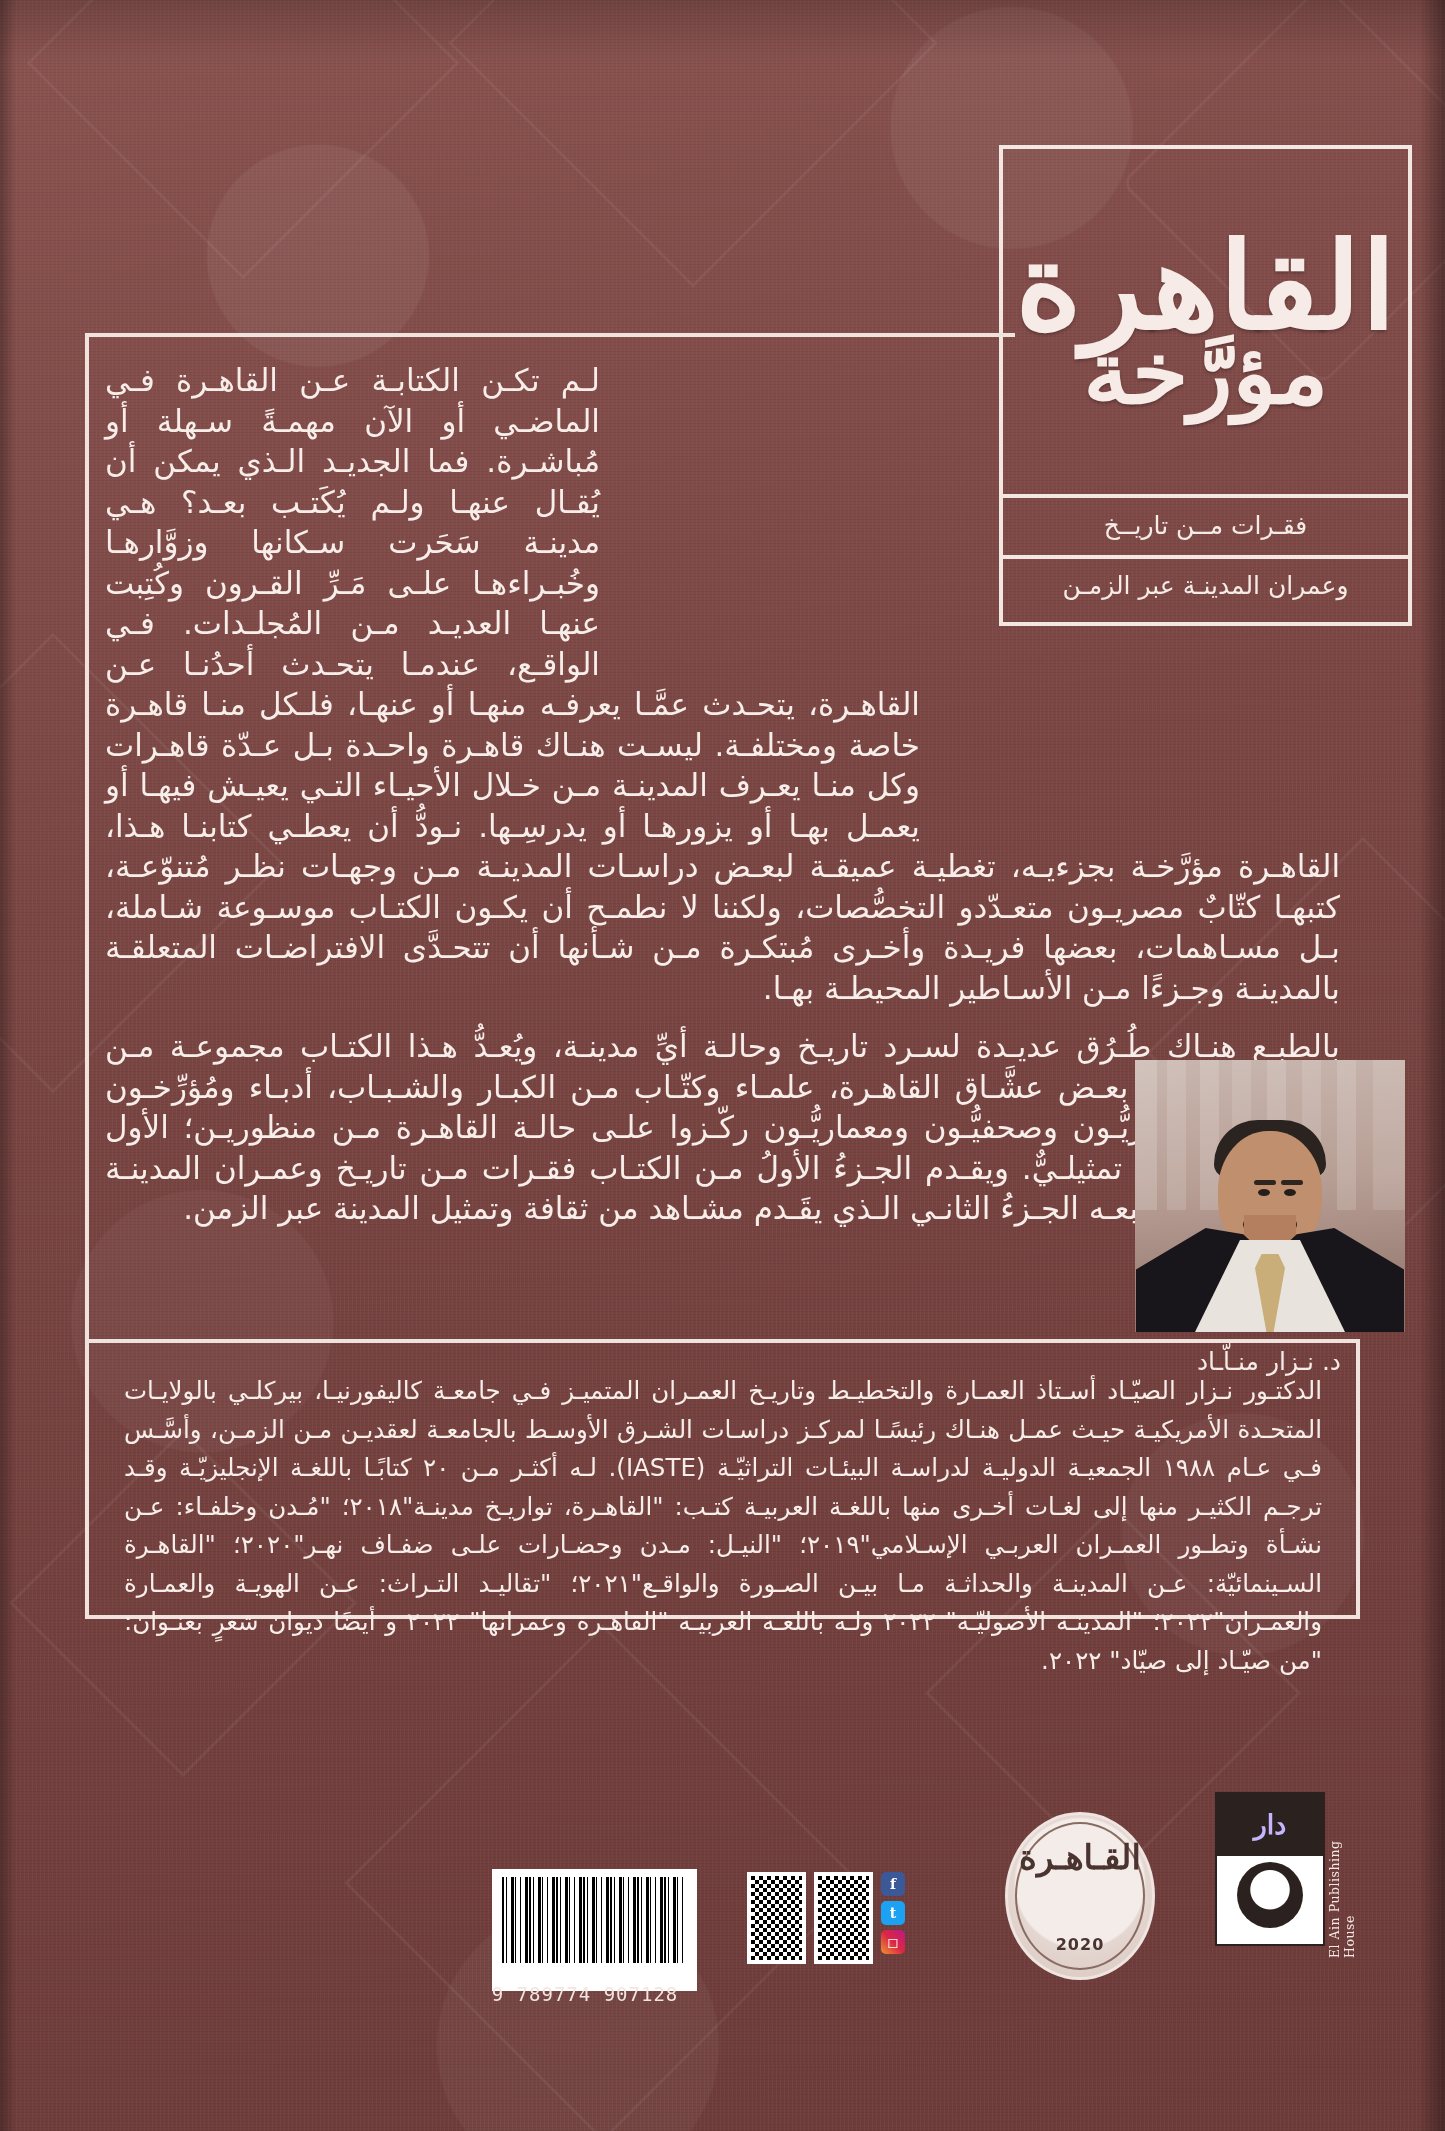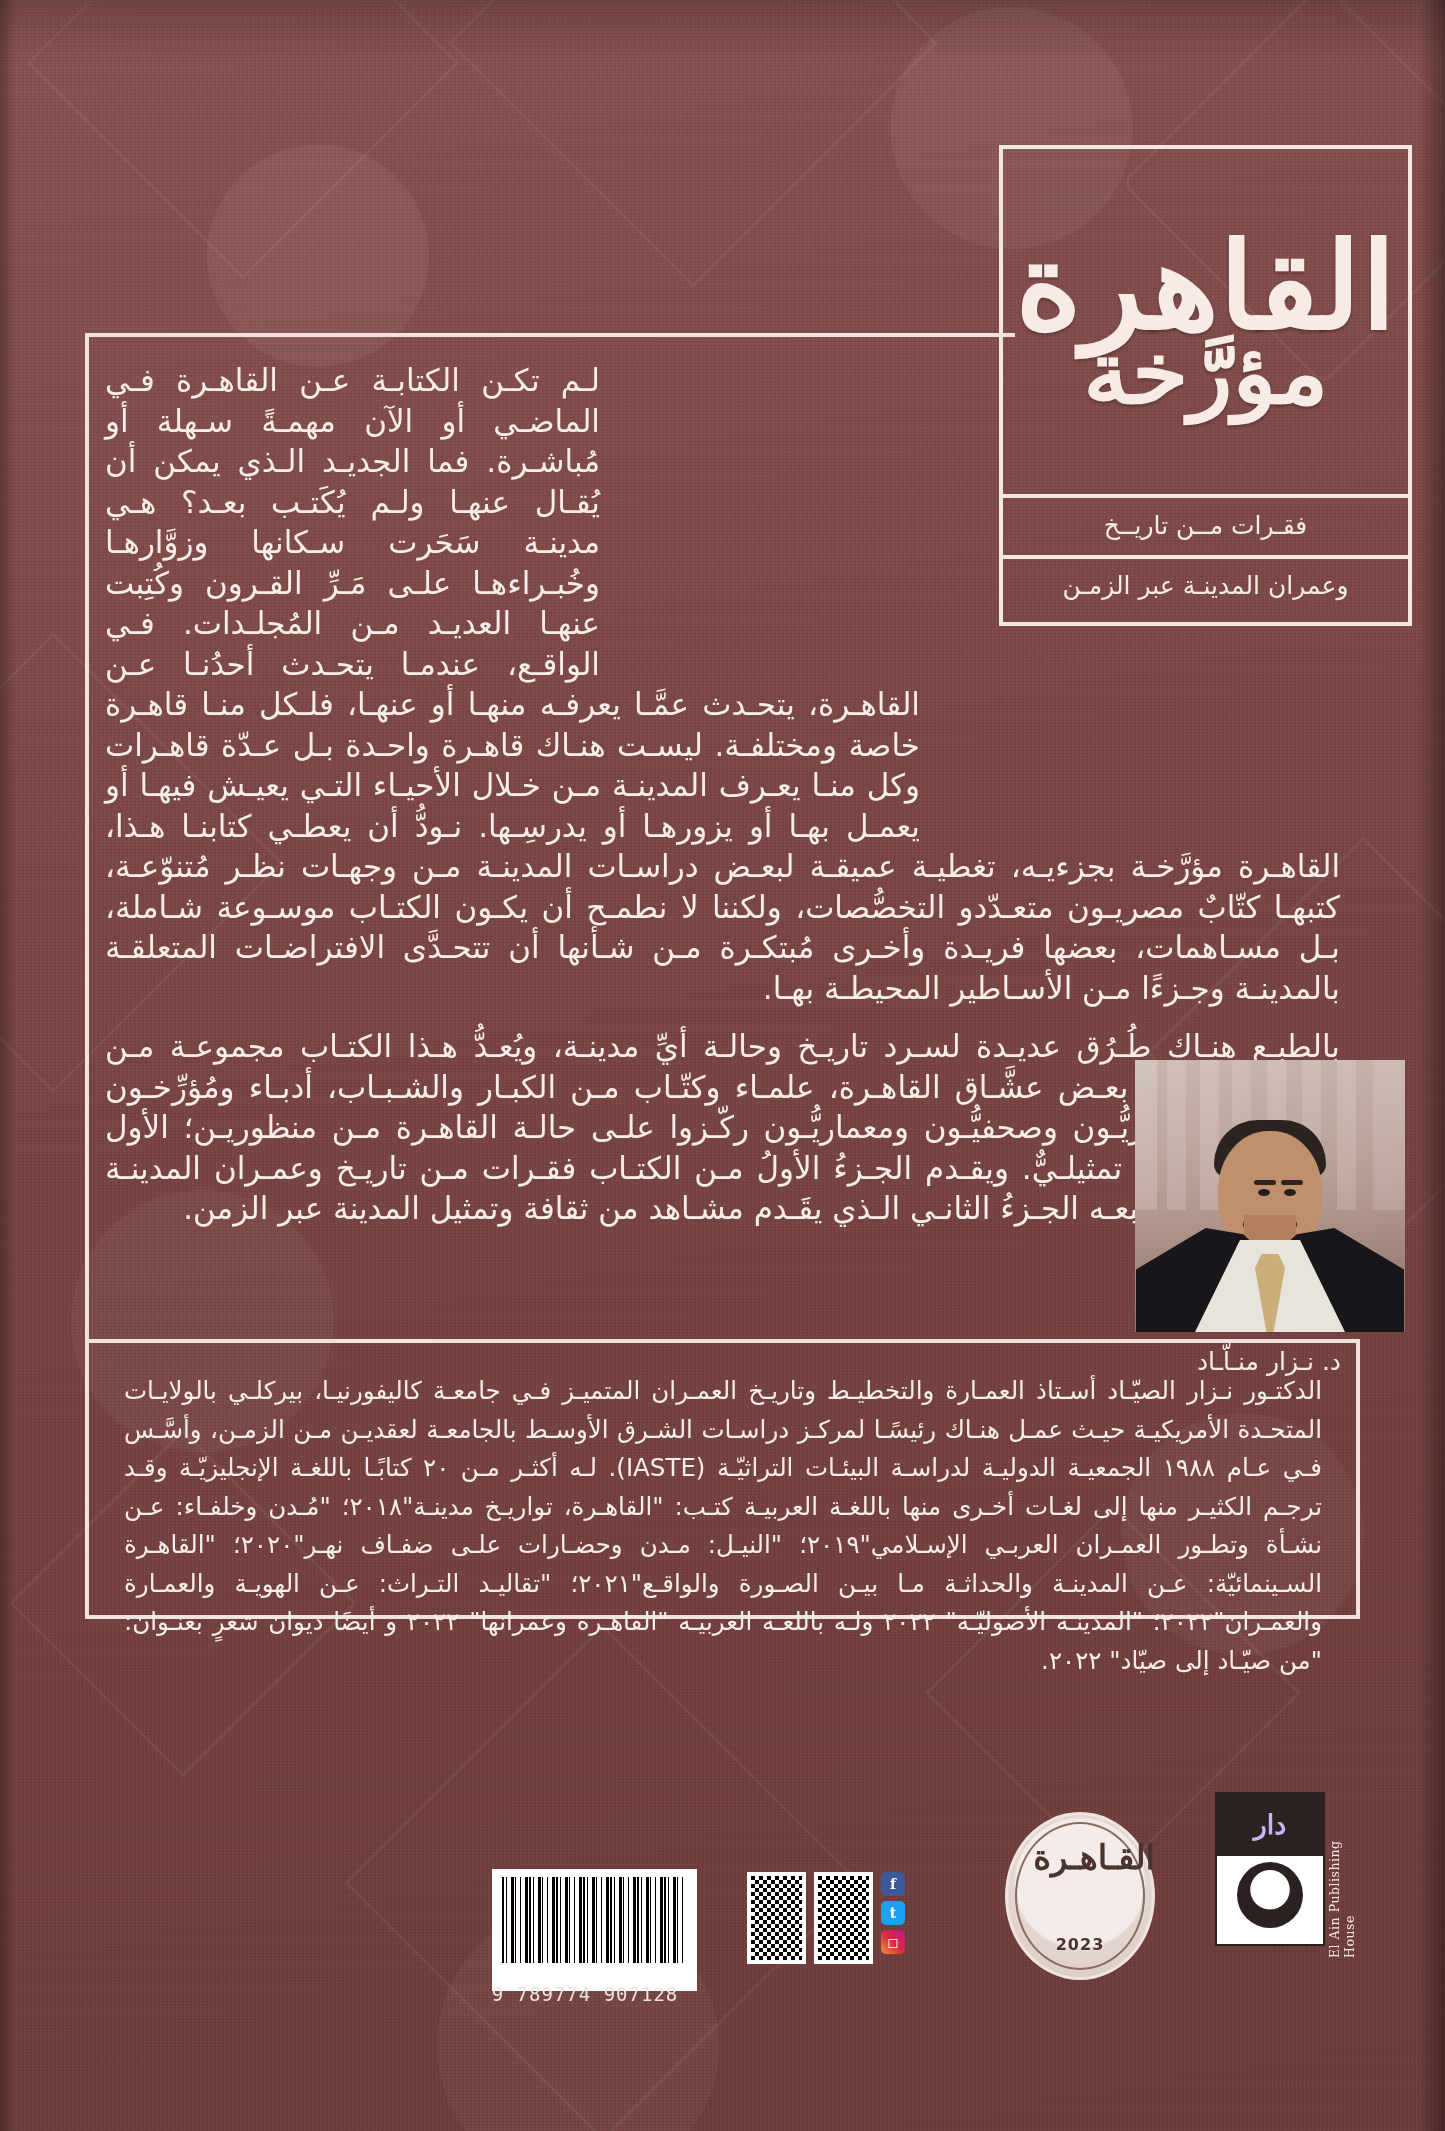--- a/index.html
+++ b/index.html
@@ -244,21 +244,21 @@
     position:absolute;left:1005px;top:1812px;width:150px;height:168px;
   }
   .seal-ring{
     position:absolute;inset:0;border:3px solid #efe4df;border-radius:50%;
     background:radial-gradient(circle at 50% 42%, #f4ece8 0 54%, #e4d6d0 56%, #d8c6bf 100%);
   }
   .seal-ring::after{
     content:"";position:absolute;inset:7px;border:2px solid #8a6b62;border-radius:50%;
   }
   .seal-cal{
-    position:absolute;left:0;right:0;top:30px;
+    position:absolute;left:0;right:0;top:30px;text-align:center;
     font-family:"DejaVu Serif","Liberation Serif",serif;
     color:#4a3430;font-size:34px;font-weight:bold;line-height:30px;
   }
   .seal-year{
     position:absolute;left:0;right:0;bottom:26px;text-align:center;
     color:#4a3430;font-size:16px;font-weight:bold;letter-spacing:1px;
   }
 
   
   #publisher{
@@ -374,21 +374,21 @@
         <div class="qr-inner"></div>
       </div>
     <div class="qr qr2">
         <div class="qr-inner"></div>
       </div>
   </div>
 
   <div id="seal">
     <div class="seal-ring"></div>
     <div class="seal-cal">القـاهـرة</div>
-    <div class="seal-year">2023</div>
+    <div class="seal-year">2020</div>
   </div>
 
   <div id="publisher">
     <div class="pub-box">
       <div class="pub-top">
         <span>دار</span>
       </div>
       <div class="pub-mid"></div>
     </div>
     <div class="pub-caption">El Ain Publishing House</div>

